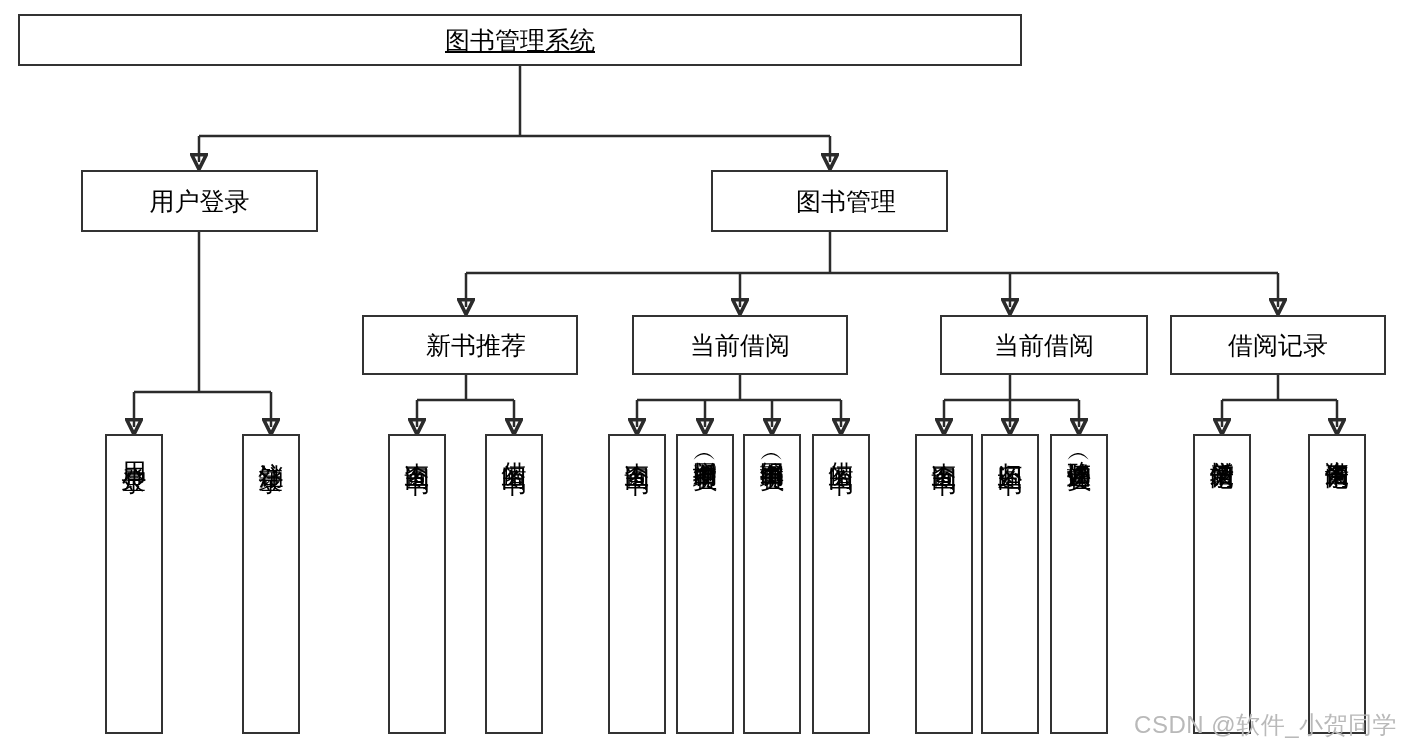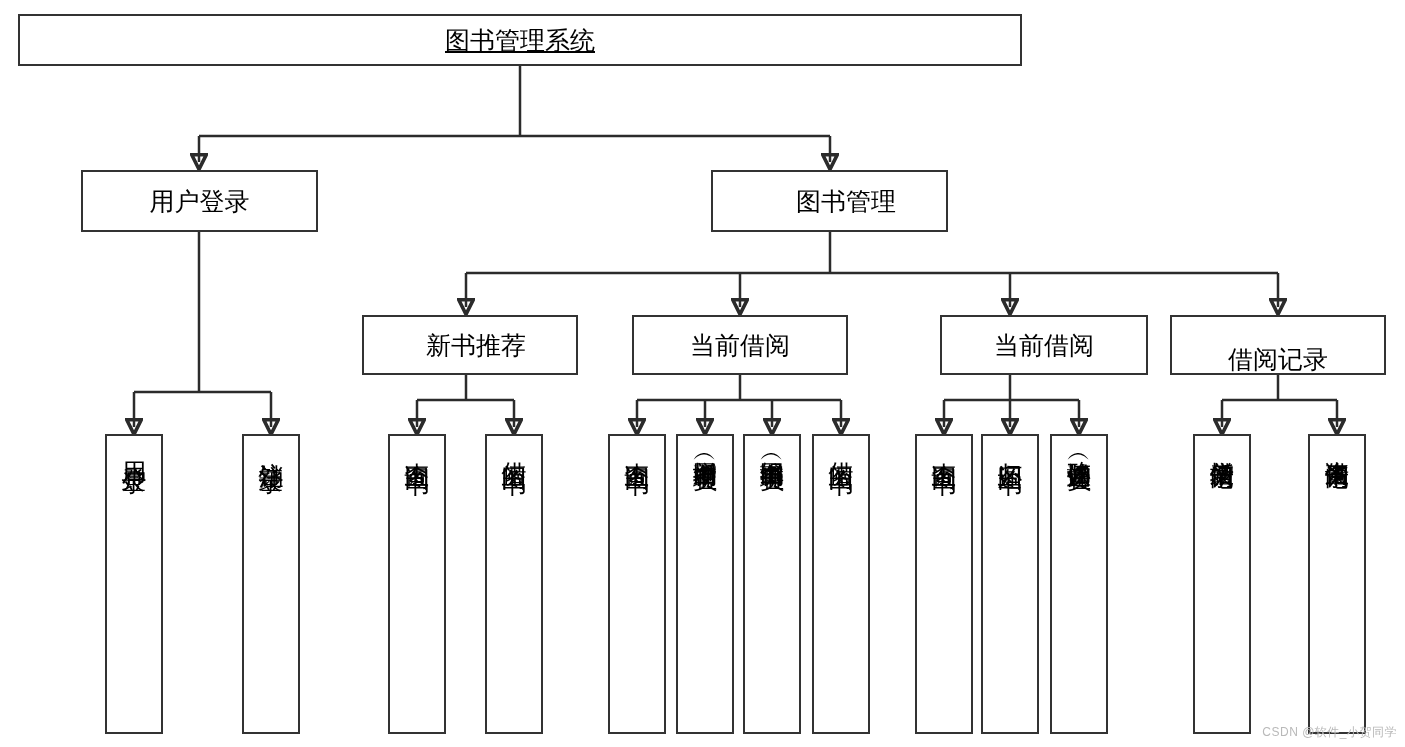--- a/index.html
+++ b/index.html
@@ -69,21 +69,21 @@
   }
   svg#wires line, svg#wires path {
     stroke: #2b2b2b;
     stroke-width: 2.5;
     fill: none;
   }
   .watermark {
     position: absolute;
     right: 8px;
     bottom: 6px;
-    font-size: 12px;
+    font-size: 24px;
     color: #b9b9b9;
     letter-spacing: 0.5px;
     white-space: nowrap;
   }
 </style>
 </head>
 <body>
 
 <div id="canvas">
 
@@ -151,21 +151,21 @@
 
   <div class="node h" style="left:362px; top:315px; width:216px; height:60px;padding-left:12px;">
     <span class="label">新书推荐</span>
   </div>
   <div class="node h" style="left:632px; top:315px; width:216px; height:60px;">
     <span class="label">当前借阅</span>
   </div>
   <div class="node h" style="left:940px; top:315px; width:208px; height:60px;">
     <span class="label">当前借阅</span>
   </div>
-  <div class="node h" style="left:1170px; top:315px; width:216px; height:60px;align-items:flex-end;">
+  <div class="node h" style="left:1170px; top:315px; width:216px; height:60px;">
     <span class="label">借阅记录</span>
   </div>
 
   <div class="node v" style="left:105px; top:434px; width:58px; height:300px;">
     <span class="label">用户登录</span>
   </div>
   <div class="node v" style="left:242px; top:434px; width:58px; height:300px;">
     <span class="label">注销登录</span>
   </div>
 

